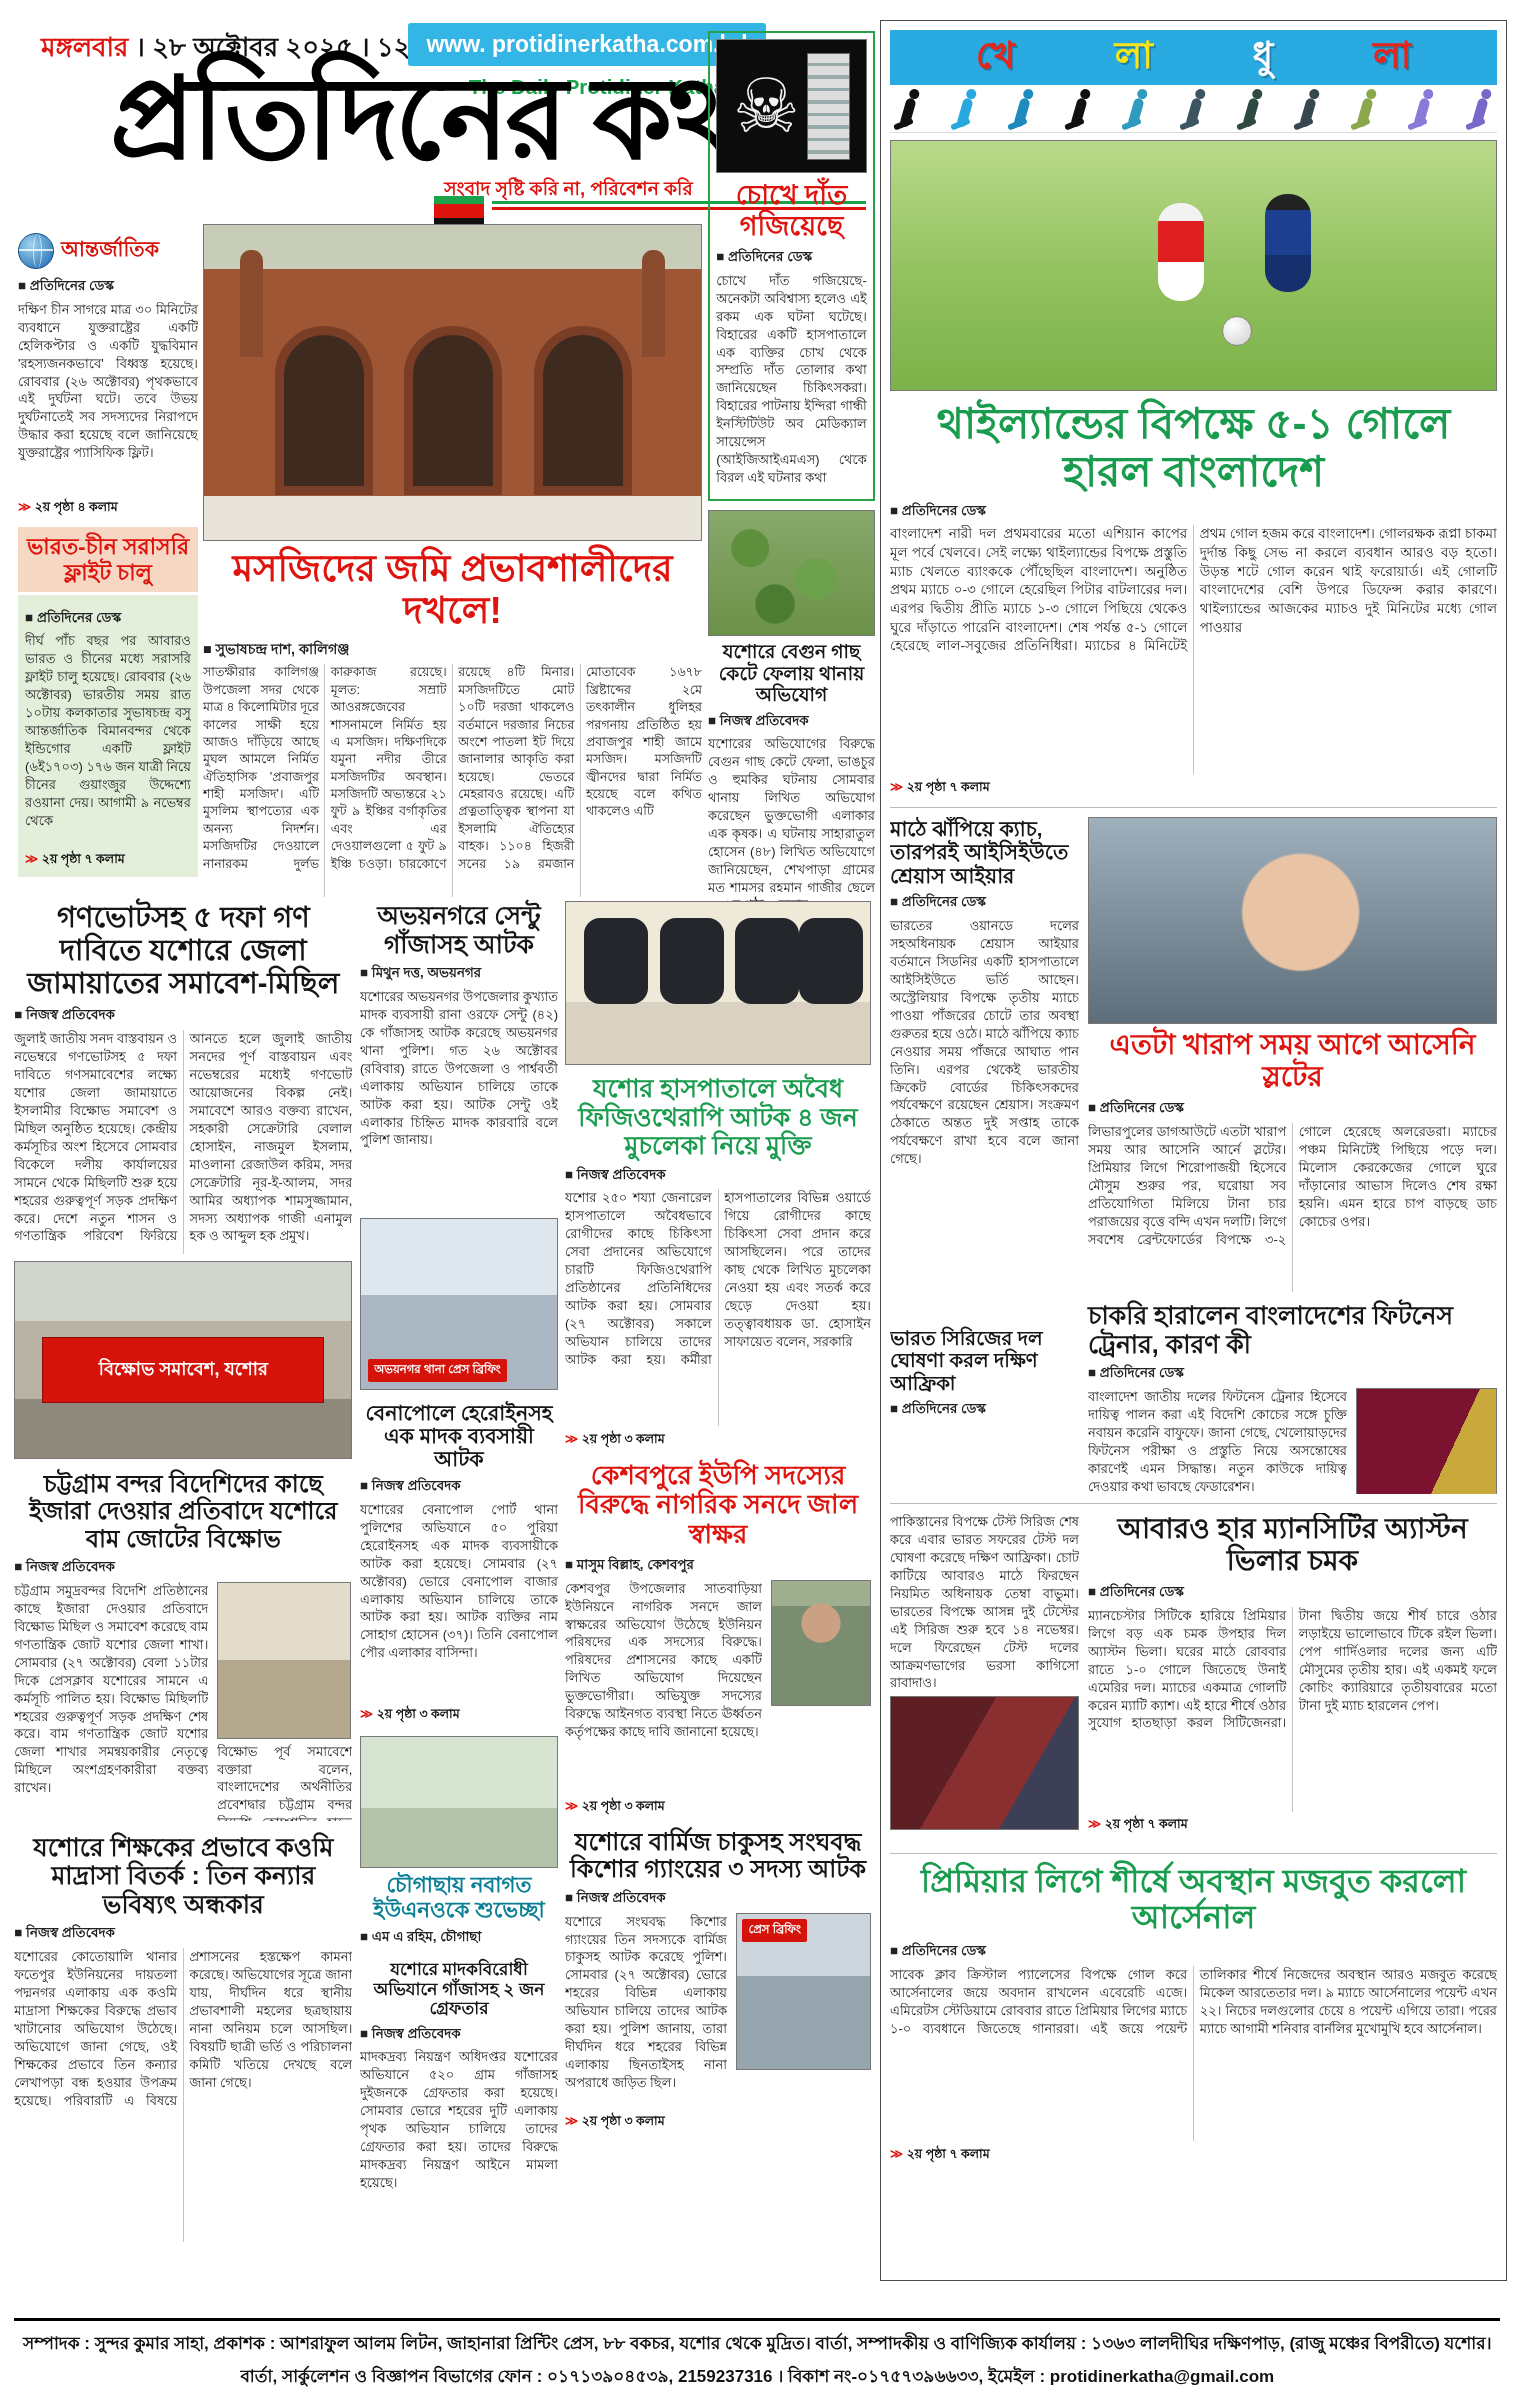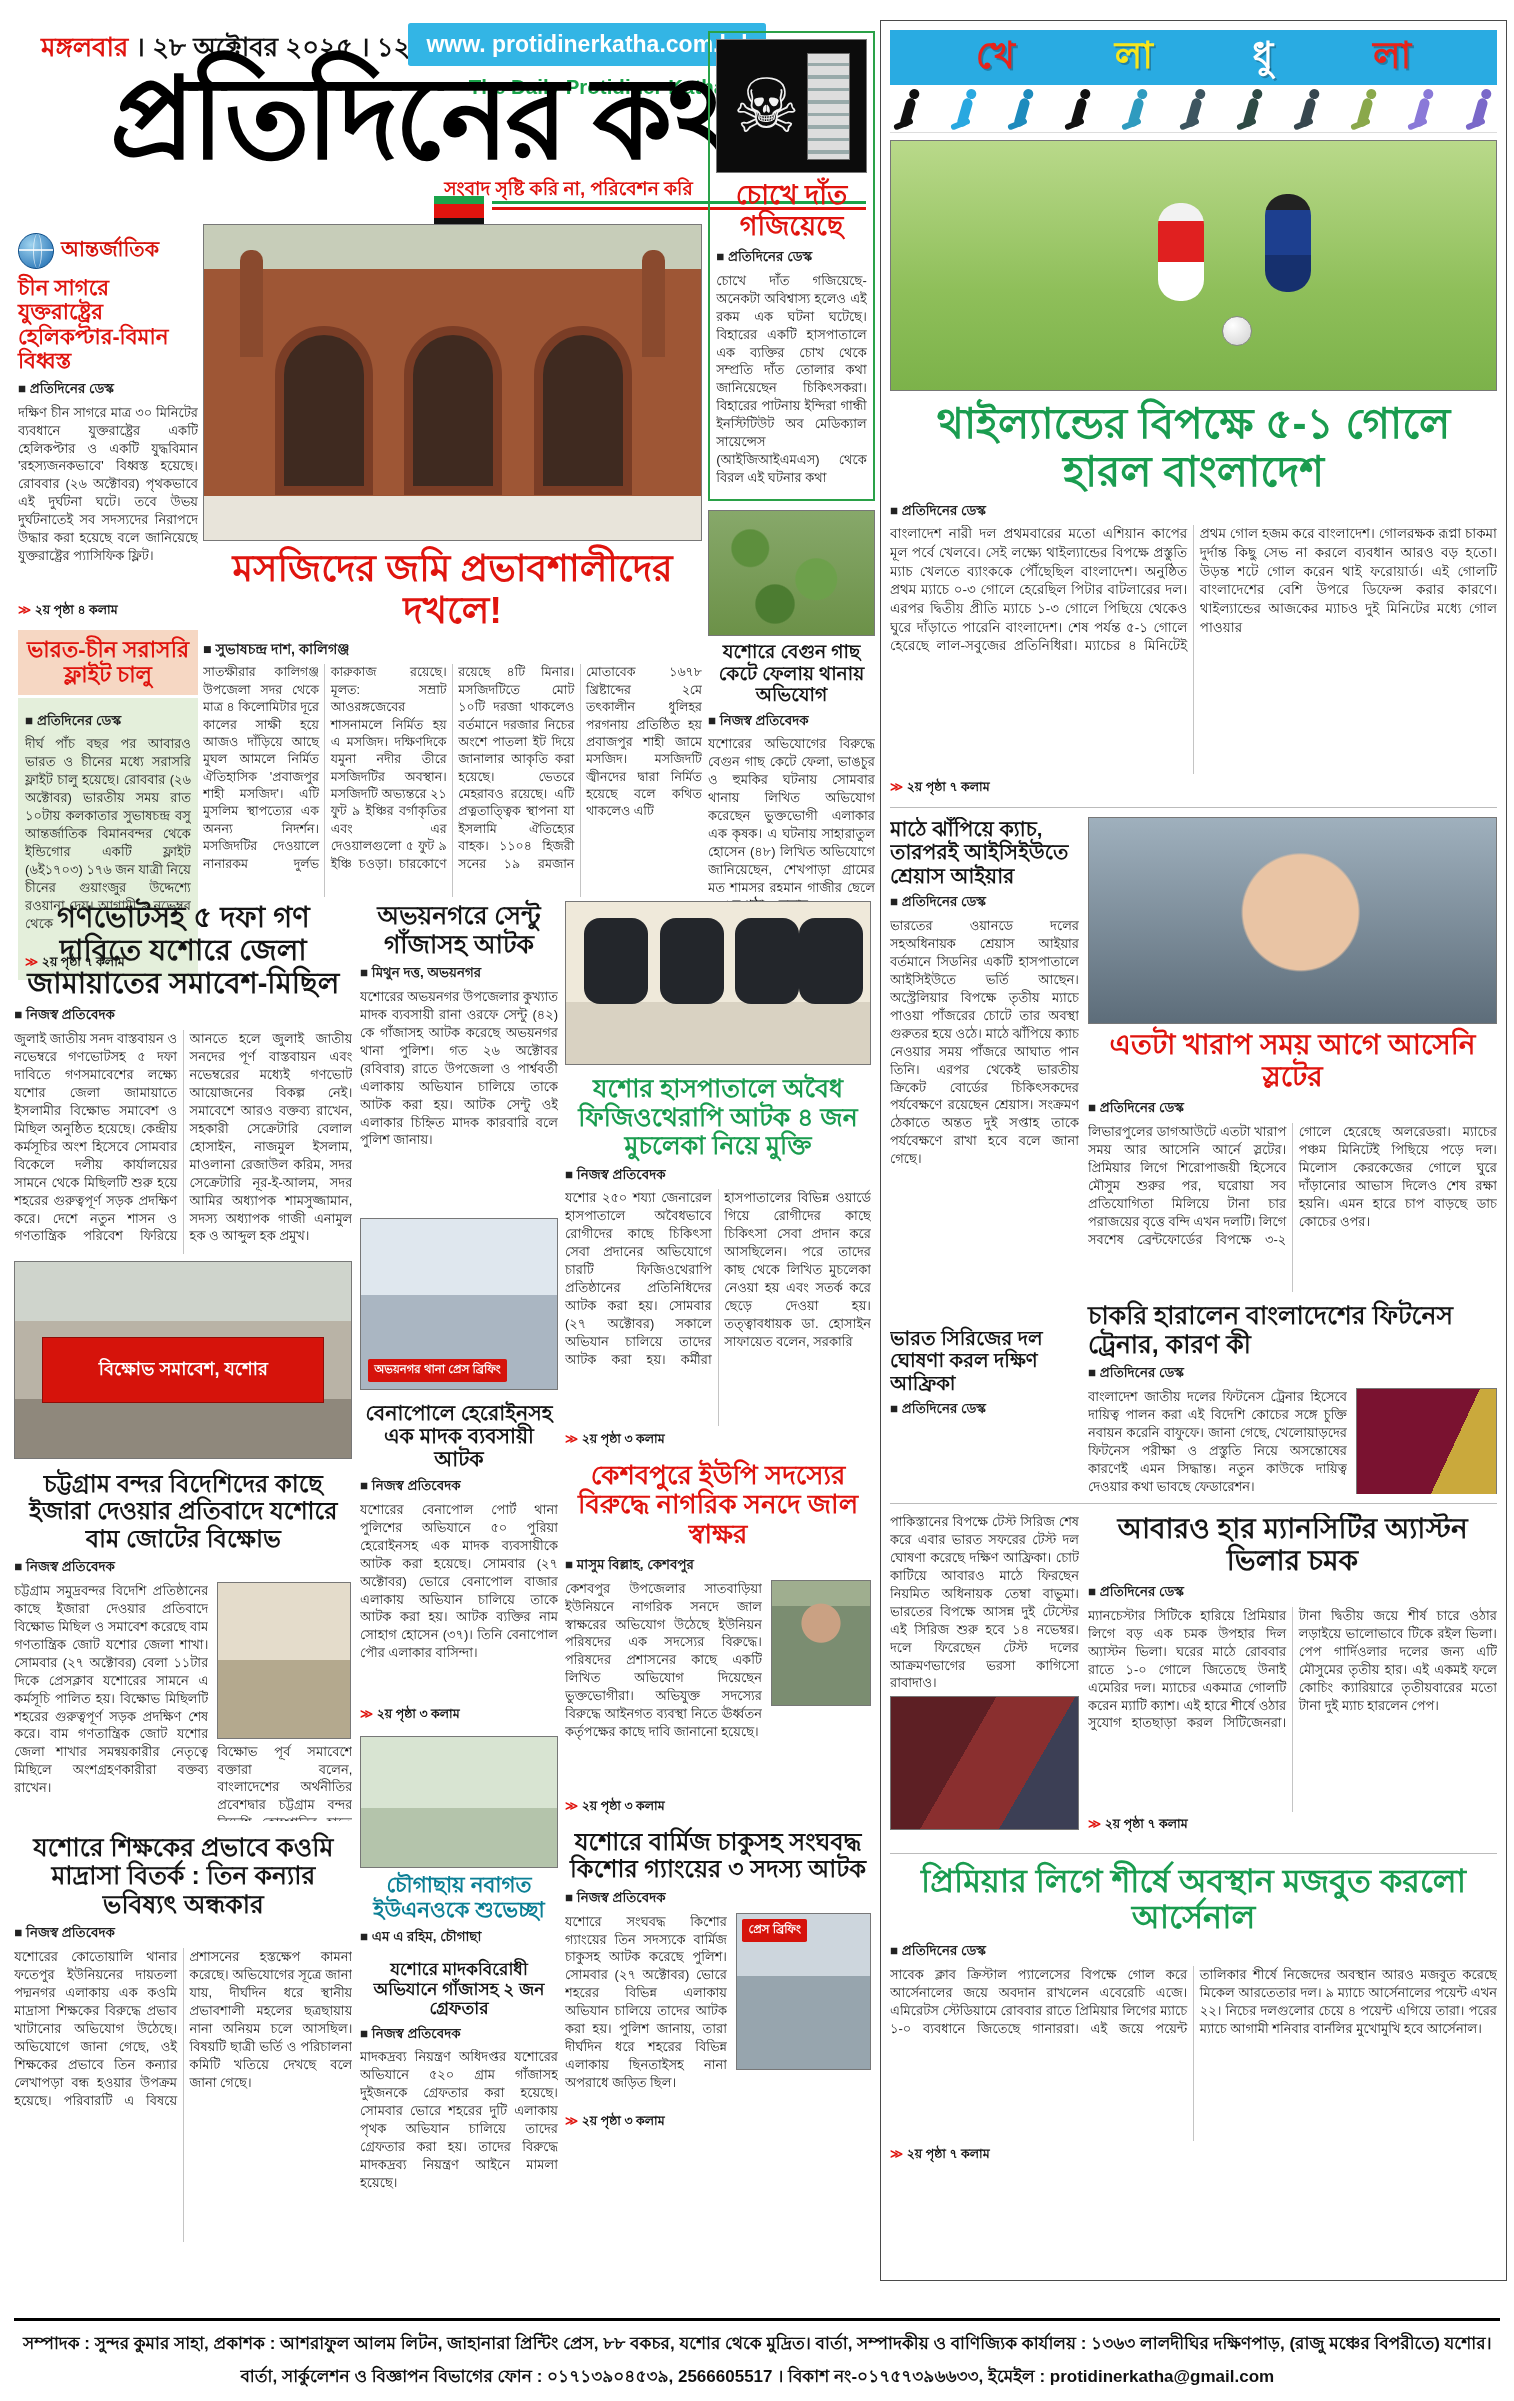--- a/index.html
+++ b/index.html
@@ -101,21 +101,20 @@
 <div class="abs rules">
     <div class="rule-g"></div>
     <div class="rule-r"></div>
   </div>
 
 <div class="abs" style="left:18px;top:233px;width:180px;height:664px;">
   <div class="intl-badge">
     <span class="globe"></span>
     <span class="t">আন্তর্জাতিক</span>
   </div>
-  <div class="headline hl-left c-red" style="font-size:21.4px;">চীন সাগরে যুক্তরাষ্ট্রের হেলিকপ্টার-বিমান বিধ্বস্ত</div>
   <div class="byline">■ প্রতিদিনের ডেস্ক</div>
   <div class="body-txt" style="height:194px;">দক্ষিণ চীন সাগরে মাত্র ৩০ মিনিটের ব্যবধানে যুক্তরাষ্ট্রের একটি হেলিকপ্টার ও একটি যুদ্ধবিমান 'রহস্যজনকভাবে' বিধ্বস্ত হয়েছে। রোববার (২৬ অক্টোবর) পৃথকভাবে এই দুর্ঘটনা ঘটে। তবে উভয় দুর্ঘটনাতেই সব সদস্যদের নিরাপদে উদ্ধার করা হয়েছে বলে জানিয়েছে যুক্তরাষ্ট্রের প্যাসিফিক ফ্লিট।</div>
   <div class="jump"><span class="ar">≫</span><span>২য় পৃষ্ঠা ৪ কলাম</span></div>
   <div class="pinkbox">
     <div class="headline c-red" style="font-size:22px;">ভারত-চীন সরাসরি ফ্লাইট চালু</div>
   </div>
   <div class="greenbox">
     <div class="byline">■ প্রতিদিনের ডেস্ক</div>
     <div class="body-txt" style="height:214px;">দীর্ঘ পাঁচ বছর পর আবারও ভারত ও চীনের মধ্যে সরাসরি ফ্লাইট চালু হয়েছে। রোববার (২৬ অক্টোবর) ভারতীয় সময় রাত ১০টায় কলকাতার সুভাষচন্দ্র বসু আন্তর্জাতিক বিমানবন্দর থেকে ইন্ডিগোর একটি ফ্লাইট (৬ই১৭০৩) ১৭৬ জন যাত্রী নিয়ে চীনের গুয়াংজুর উদ্দেশ্যে রওয়ানা দেয়। আগামী ৯ নভেম্বর থেকে</div>
     <div class="jump"><span class="ar">≫</span><span>২য় পৃষ্ঠা ৭ কলাম</span></div>
@@ -292,15 +291,15 @@
   <div>
     <div class="headline c-green" style="font-size:32px;">প্রিমিয়ার লিগে শীর্ষে অবস্থান মজবুত করলো আর্সেনাল</div>
     <div class="byline">■ প্রতিদিনের ডেস্ক</div>
     <div class="body-txt cols2" style="height:175px;">সাবেক ক্লাব ক্রিস্টাল প্যালেসের বিপক্ষে গোল করে আর্সেনালের জয়ে অবদান রাখলেন এবেরেচি এজে। এমিরেটস স্টেডিয়ামে রোববার রাতে প্রিমিয়ার লিগের ম্যাচে ১-০ ব্যবধানে জিতেছে গানাররা। এই জয়ে পয়েন্ট তালিকার শীর্ষে নিজেদের অবস্থান আরও মজবুত করেছে মিকেল আরতেতার দল। ৯ ম্যাচে আর্সেনালের পয়েন্ট এখন ২২। নিচের দলগুলোর চেয়ে ৪ পয়েন্ট এগিয়ে তারা। পরের ম্যাচে আগামী শনিবার বার্নলির মুখোমুখি হবে আর্সেনাল।</div>
     <div class="jump"><span class="ar">≫</span><span>২য় পৃষ্ঠা ৭ কলাম</span></div>
   </div>
 </div>
 
 <div class="abs footer">
   <div class="l1">সম্পাদক : সুন্দর কুমার সাহা, প্রকাশক : আশরাফুল আলম লিটন, জাহানারা প্রিন্টিং প্রেস, ৮৮ বকচর, যশোর থেকে মুদ্রিত। বার্তা, সম্পাদকীয় ও বাণিজ্যিক কার্যালয় : ১৩৬৩ লালদীঘির দক্ষিণপাড়, (রাজু মঞ্চের বিপরীতে) যশোর।</div>
-  <div class="l2">বার্তা, সার্কুলেশন ও বিজ্ঞাপন বিভাগের ফোন : ০১৭১৩৯০৪৫৩৯, 2566605517 । বিকাশ নং-০১৭৫৭৩৯৬৬৩৩, ইমেইল : protidinerkatha@gmail.com</div>
+  <div class="l2">বার্তা, সার্কুলেশন ও বিজ্ঞাপন বিভাগের ফোন : ০১৭১৩৯০৪৫৩৯, 2159237316 । বিকাশ নং-০১৭৫৭৩৯৬৬৩৩, ইমেইল : protidinerkatha@gmail.com</div>
 </div>
 
 
 </body></html>

